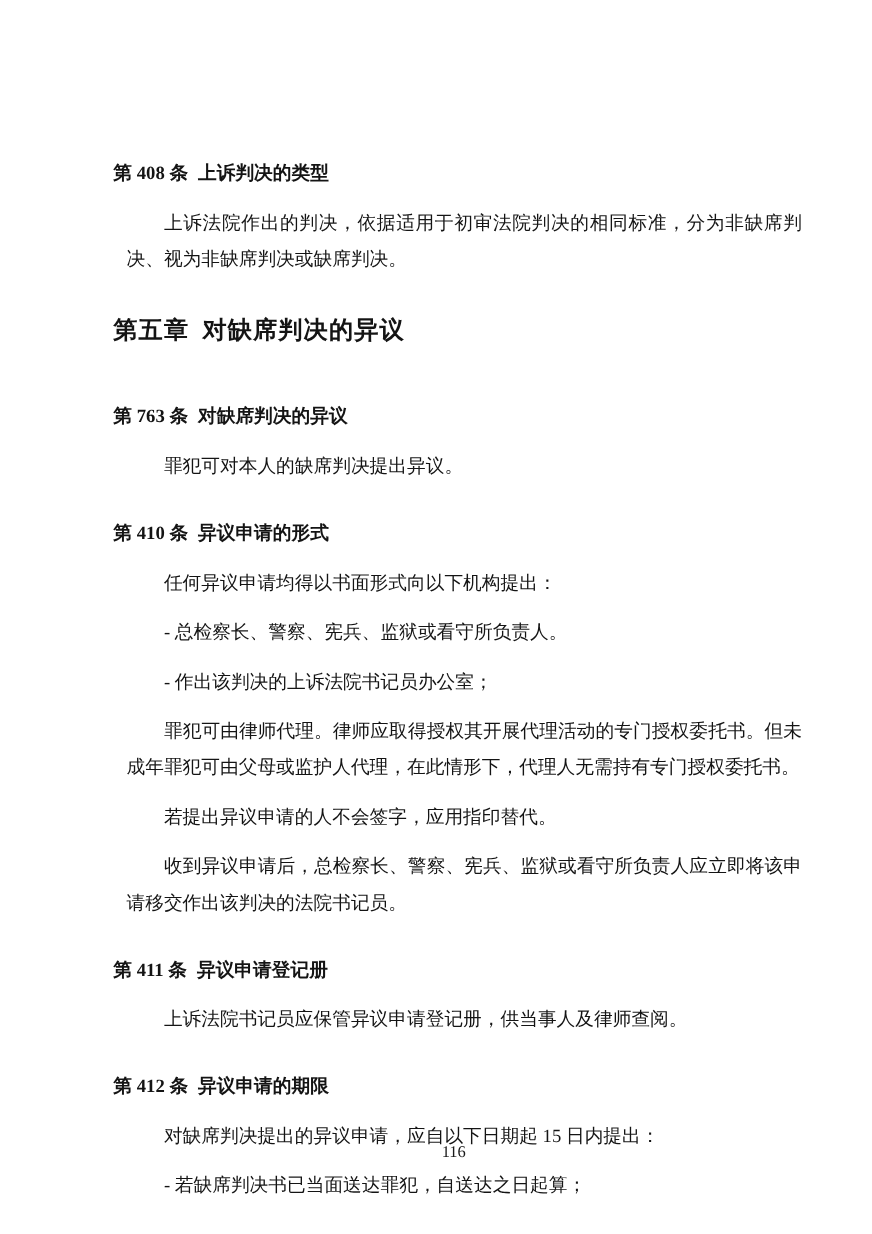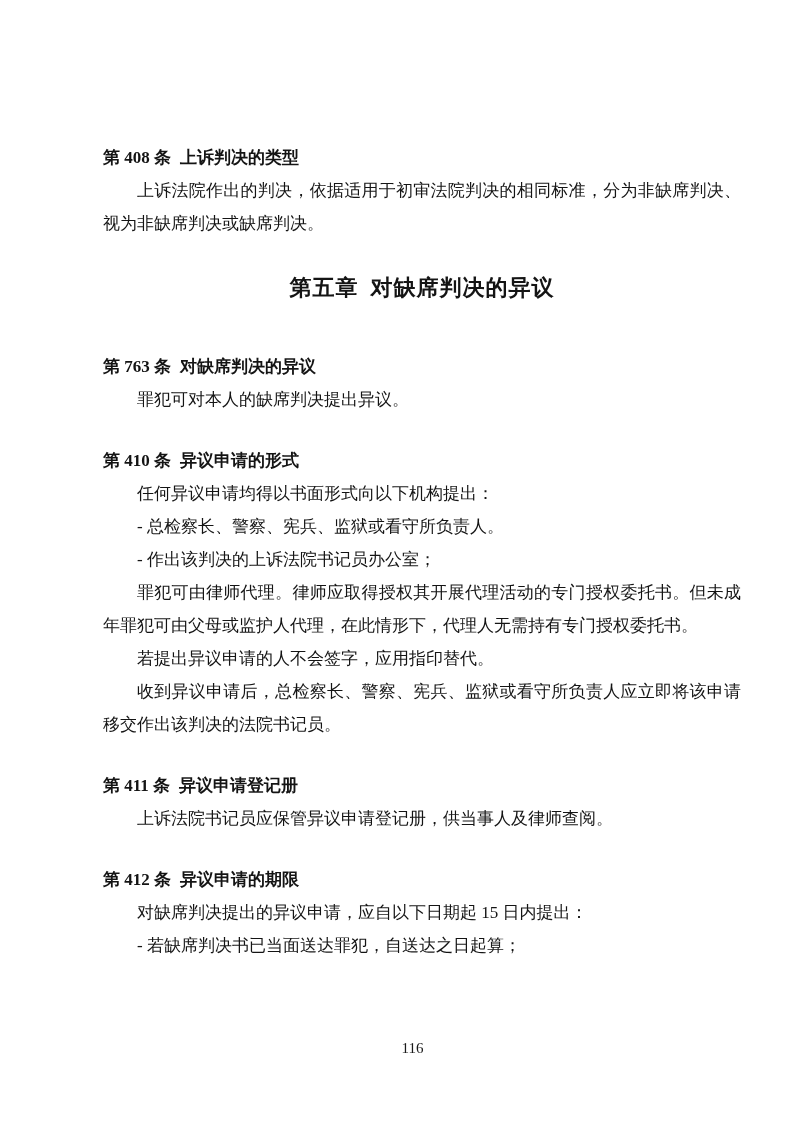--- a/index.html
+++ b/index.html
@@ -34,28 +34,27 @@
     white-space: nowrap;
   }
   .article-heading .h-title {
     margin-left: 9px;
   }
   .chapter-heading {
     margin: 20px 0 42px 0;
     font-size: 22px;
     line-height: 40px;
     font-weight: bold;
-    text-align: center;
     letter-spacing: 1px;
   }
   .chapter-heading .h-title {
     margin-left: 12px;
   }
   .para {
-    margin: 0;
+    margin: 12px;
     font-size: 17px;
     line-height: 33px;
     text-indent: 2em;
     text-align: justify;
     text-justify: inter-ideograph;
   }
   .footer {
     position: absolute;
     top: 1038px;
     left: 16px;

